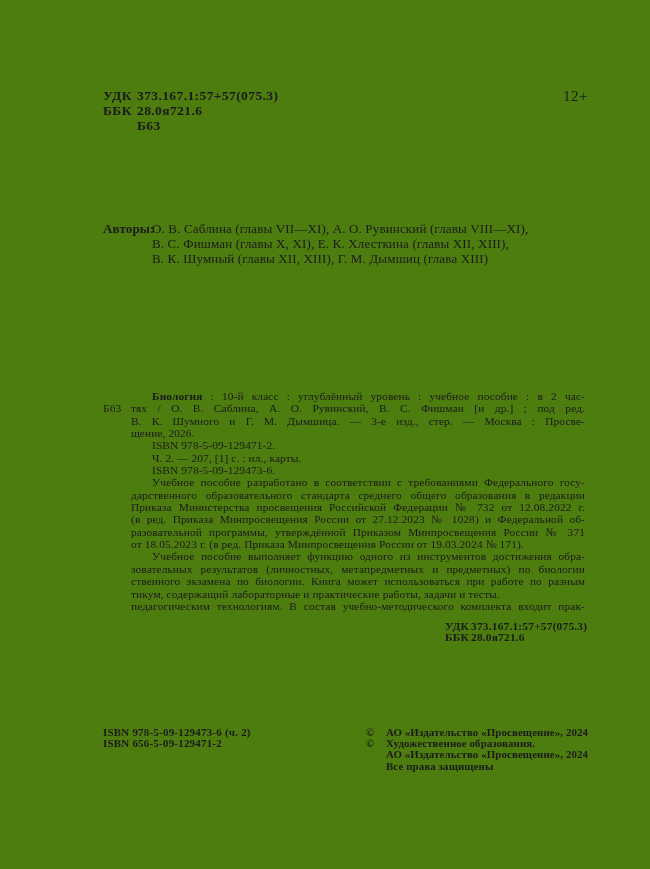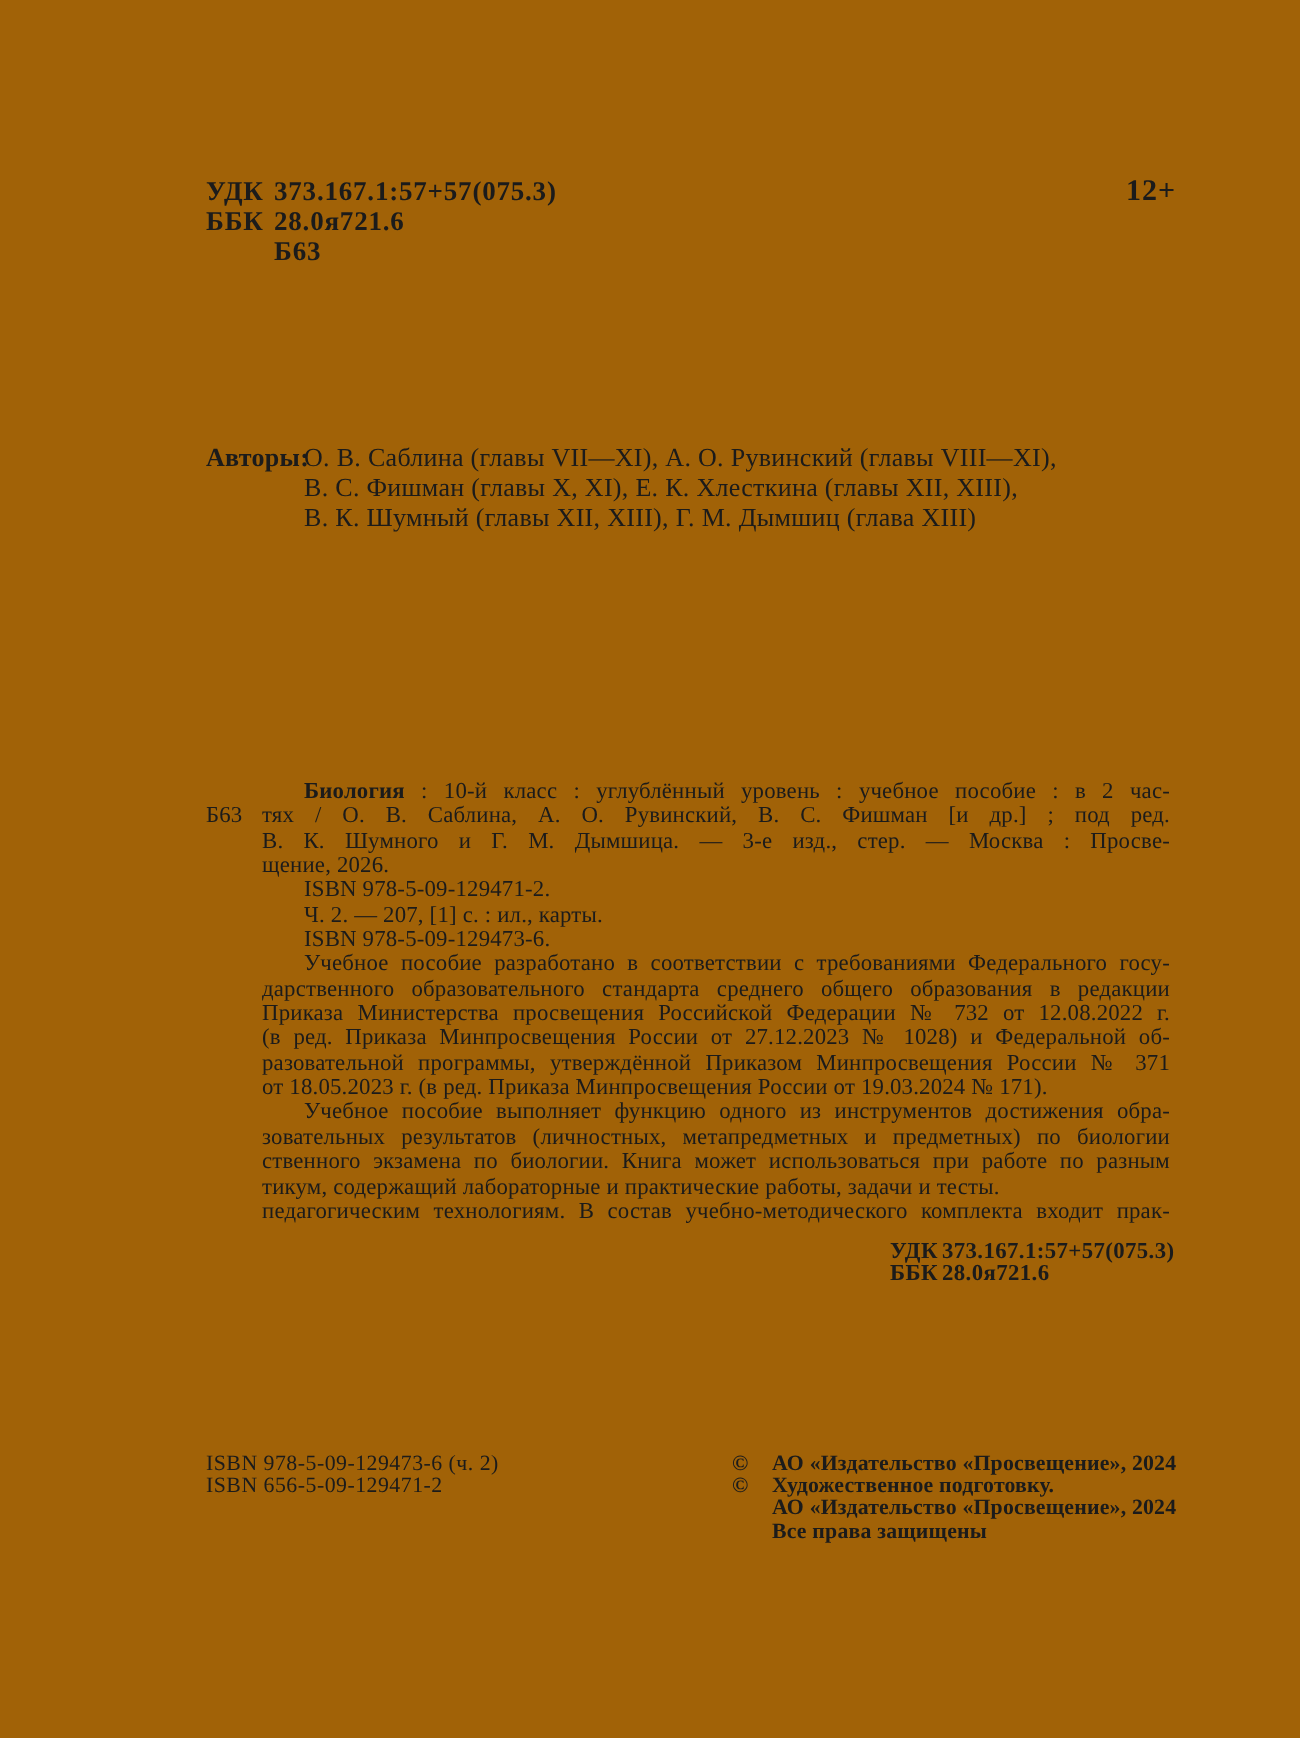--- a/index.html
+++ b/index.html
@@ -4,21 +4,21 @@
 <style>
   html, body {
     margin: 0;
     padding: 0;
     background: #fdfdfc;
   }
   .page {
     position: relative;
     width: 650px;
     height: 869px;
-    background: #a16207;
+    background: #4d7c0f;
     color: #1b1b1b;
     font-family: "Liberation Serif", "DejaVu Serif", serif;
     overflow: hidden;
   }
 
   
   .top-meta {
     position: absolute;
     left: 103px;
     top: 88px;
@@ -28,21 +28,21 @@
     letter-spacing: 0.4px;
   }
   .meta-row { display: flex; }
   .meta-label { width: 34px; flex: 0 0 34px; }
 
   .age-badge {
     position: absolute;
     top: 88px;
     right: 62px;
     font-size: 15px;
-    font-weight: bold;
+    font-weight: normal;
     letter-spacing: 0.5px;
     margin-left: 44px;
   }
 
   
   .authors {
     position: absolute;
     left: 103px;
     top: 221px;
     width: 460px;
@@ -93,21 +93,21 @@
   }
   .udk-footer .meta-label { width: 26px; flex: 0 0 26px; }
 
   
   .isbn-block {
     position: absolute;
     left: 103px;
     top: 727px;
     font-size: 10.9px;
     line-height: 11.2px;
-    font-weight: normal;
+    font-weight: bold;
     letter-spacing: 0.25px;
   }
   .copyright {
     position: absolute;
     left: 366px;
     top: 727px;
     width: 224px;
     font-size: 10.9px;
     line-height: 11.2px;
     font-weight: bold;
@@ -201,21 +201,21 @@
     <div class="line">ISBN 656-5-09-129471-2</div>
   </div>
 
   <div class="copyright">
     <div class="copy-row">
       <span class="copy-sym">©</span>
       <span class="copy-text">АО «Издательство «Просвещение», 2024</span>
     </div>
     <div class="copy-row">
       <span class="copy-sym">©</span>
-      <span class="copy-text">Художественное подготовку.</span>
+      <span class="copy-text">Художественное образования.</span>
     </div>
     <div class="copy-row">
       <span class="copy-sym"></span>
       <span class="copy-text">АО «Издательство «Просвещение», 2024</span>
     </div>
     <div class="copy-row">
       <span class="copy-sym"></span>
       <span class="copy-text">Все права защищены</span>
     </div>
   </div>

